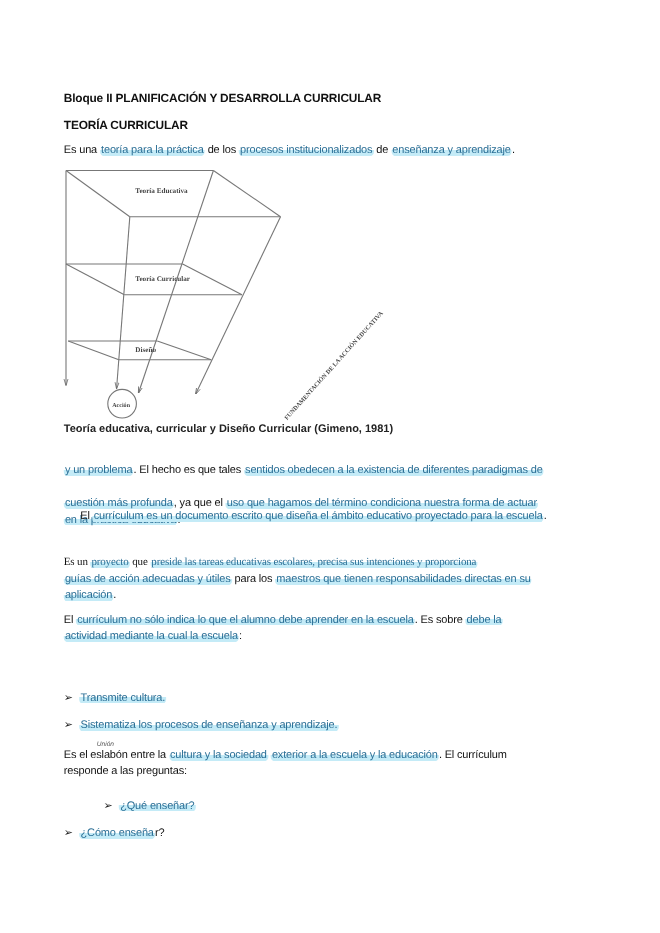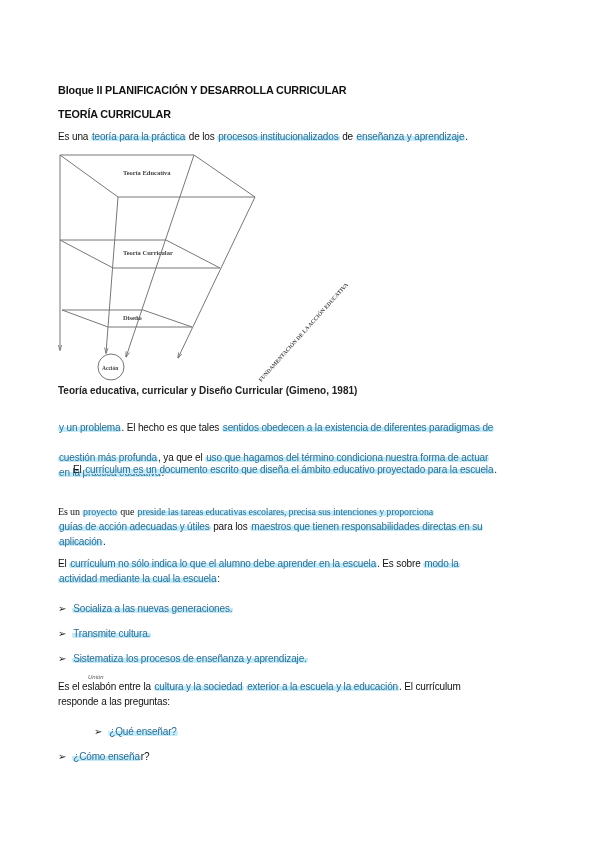--- a/index.html
+++ b/index.html
@@ -86,29 +86,26 @@
     <span>Es un </span><span class="hl">proyecto</span><span> que </span><span class="hl">preside las tareas educativas escolares, precisa sus intenciones y proporciona</span>
   </div>
   <div class="line" style="top:521px;">
     <span class="hl">guías de acción adecuadas y útiles</span><span> para los </span><span class="hl">maestros que tienen responsabilidades directas en su</span>
   </div>
   <div class="line" style="top:536px;">
     <span class="hl">aplicación</span><span>.</span>
   </div>
 
   <div class="line" style="top:558px;">
-    <span>El </span><span class="hl">currículum no sólo indica lo que el alumno debe aprender en la escuela</span><span>. Es sobre </span><span class="hl">modo la</span>
+    <span>El </span><span class="hl">currículum no sólo indica lo que el alumno debe aprender en la escuela</span><span>. Es sobre </span><span class="hl">debe la</span>
   </div>
   <div class="line" style="top:573px;">
     <span class="hl">actividad mediante la cual la escuela</span><span>:</span>
   </div>
 
-  <div class="line" style="top:603px;">
-    <span class="bullet">➢</span><span class="hl">Socializa a las nuevas generaciones.</span>
-  </div>
   <div class="line" style="top:628px;">
     <span class="bullet">➢</span><span class="hl">Transmite cultura.</span>
   </div>
   <div class="line" style="top:653px;">
     <span class="bullet">➢</span><span class="hl">Sistematiza los procesos de enseñanza y aprendizaje.</span>
   </div>
 
   <div class="note">Unión</div>
   <div class="line" style="top:681px;">
     <span>Es el eslabón entre la </span><span class="hl">cultura y la sociedad</span><span> </span><span class="hl">exterior a la escuela y la educación</span><span>. El currículum</span>

